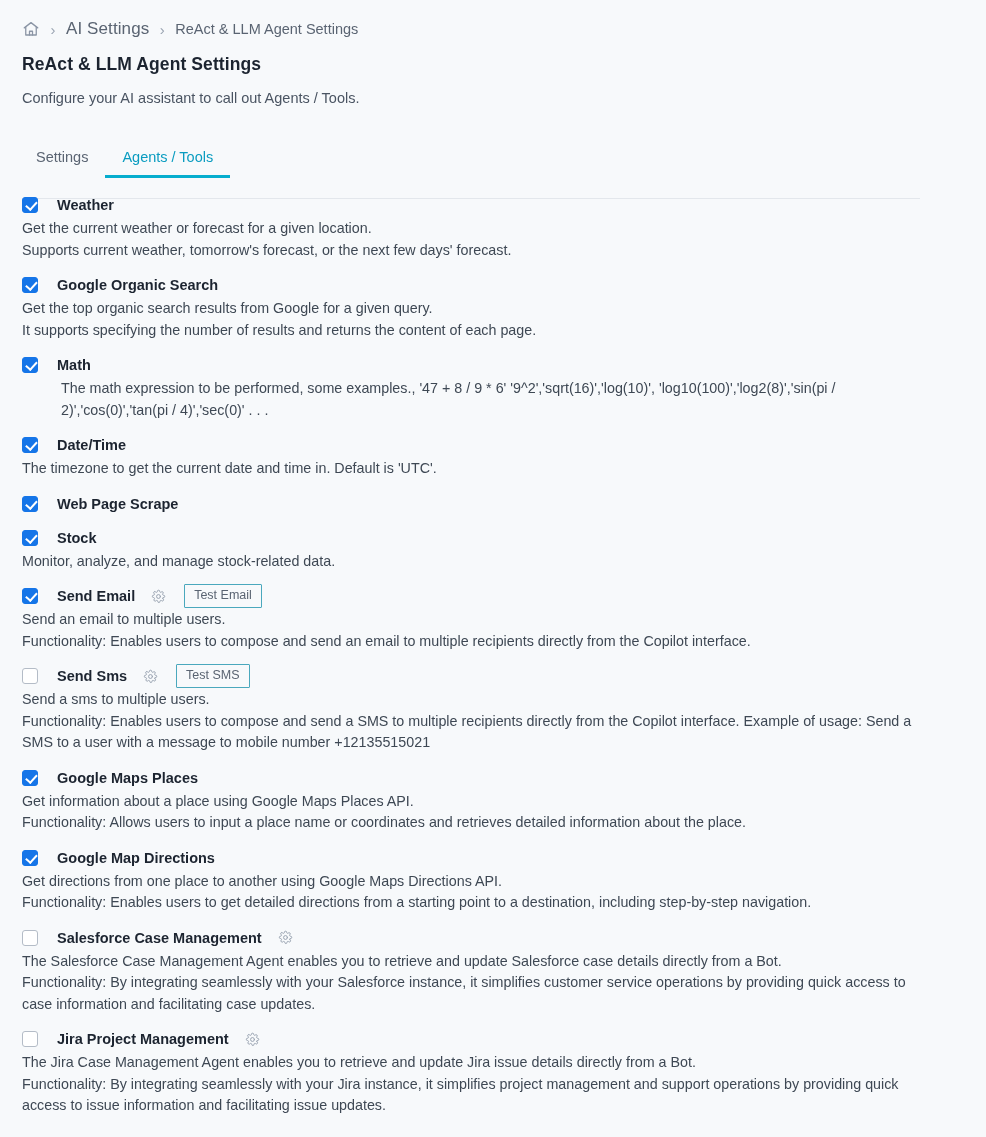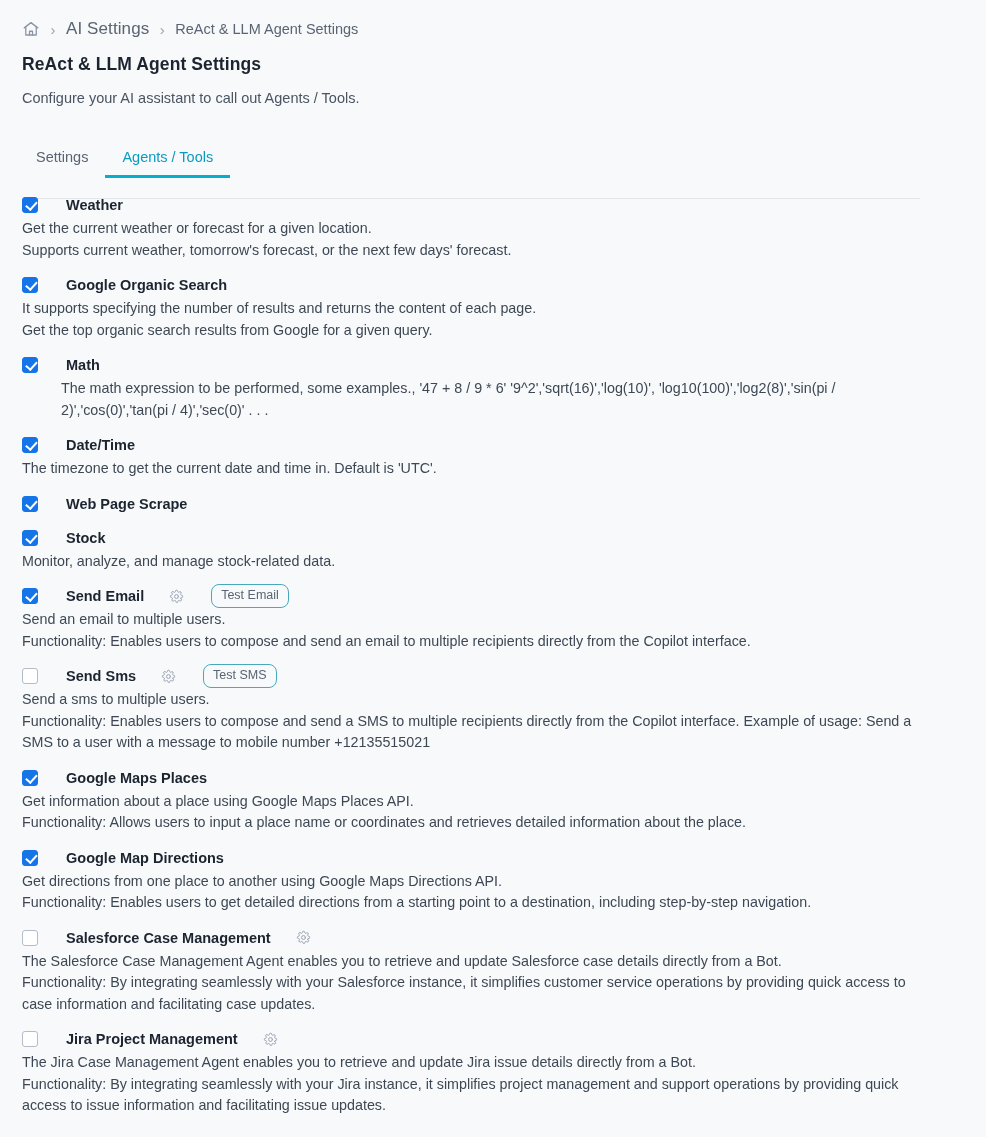--- a/index.html
+++ b/index.html
@@ -58,21 +58,21 @@
     height: 3px; background: #06adce;
   }
   .tab-rule {
     position: absolute; left: 22px; width: 898px; top: 198px;
     height: 1px; background: #e3e7ec;
   }
 
   
   .tools { margin: 18px 0 0 0; padding: 0 0 0 22px; }
   .tool { margin-bottom: 14px; }
-  .tool-head { display: flex; align-items: center; gap: 16px; height: 20px; margin-top: 7px; }
+  .tool-head { display: flex; align-items: center; gap: 7px; height: 20px; margin-top: 7px; }
 
   .cb {
     width: 16px; height: 16px; border-radius: 3px;
     flex: 0 0 16px; position: relative; cursor: pointer;
     margin-right: 12px;
   }
   .cb.on { background: #1575e8; border: 1px solid #1575e8; }
   .cb.off { background: #ffffff; border: 1.5px solid #b4bcc7; }
   .cb.on::after {
     content: ""; position: absolute;
@@ -82,21 +82,21 @@
     transform: rotate(42deg);
   }
 
   .tool-name {
     font-size: 14.5px; font-weight: bold; color: #1c2430;
     white-space: nowrap;
   }
   .gear { width: 15px; height: 15px; margin-left: 9px; color: #9aa4b2; display: inline-block; cursor: pointer; }
   .test-btn {
     margin-left: 11px;
-    border: 1px solid #4aa8bd; border-radius: 8px;
+    border: 1px solid #4aa8bd; border-radius: 1px;
     background: transparent; color: #5a6472;
     font-family: "Liberation Sans", sans-serif;
     font-size: 12.5px; padding: 4px 9px 5px 9px;
     cursor: pointer; line-height: 1; white-space: nowrap;
   }
 
   .tool-desc {
     font-size: 14.3px; color: #3e4854;
     line-height: 21.5px;
     margin-top: 3px;
@@ -144,22 +144,22 @@
           <div>Get the current weather or forecast for a given location.</div>
           <div>Supports current weather, tomorrow's forecast, or the next few days' forecast.</div>
         </div>
       </div>
       <div class="tool">
         <div class="tool-head">
           <span class="cb on"></span>
           <span class="tool-name">Google Organic Search</span>
         </div>
         <div class="tool-desc desc-wide">
+          <div>Get the top organic search results from Google for a given query.</div>
           <div>It supports specifying the number of results and returns the content of each page.</div>
-          <div>Get the top organic search results from Google for a given query.</div>
         </div>
       </div>
       <div class="tool">
         <div class="tool-head">
           <span class="cb on"></span>
           <span class="tool-name">Math</span>
         </div>
         <div class="tool-desc desc-math">
           <div>The math expression to be performed, some examples., '47 + 8 / 9 * 6' '9^2','sqrt(16)','log(10)', 'log10(100)','log2(8)','sin(pi / 2)','cos(0)','tan(pi / 4)','sec(0)' . . .</div>
         </div>

